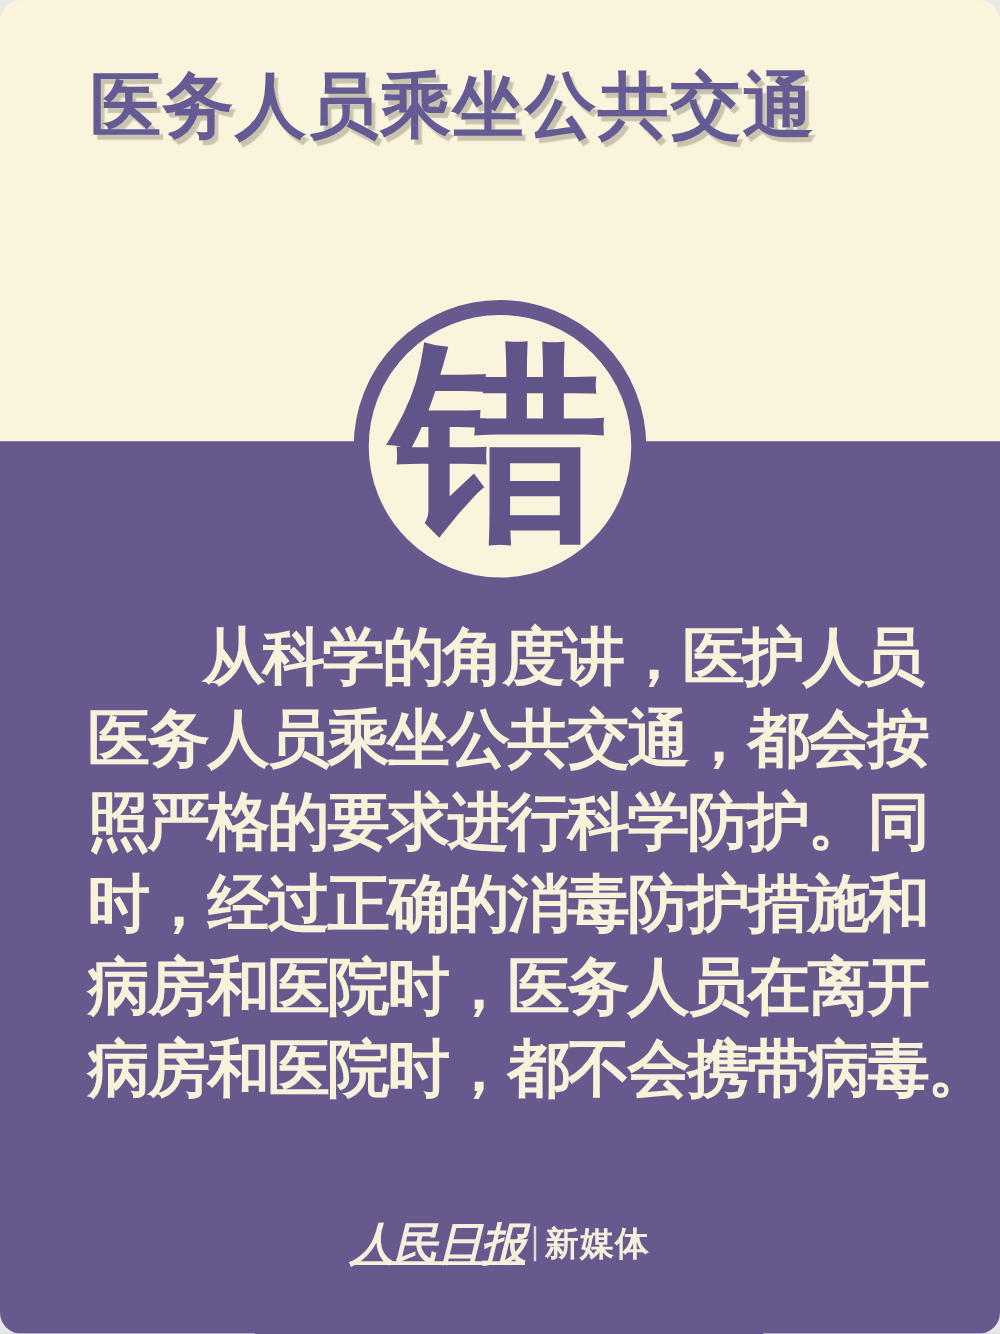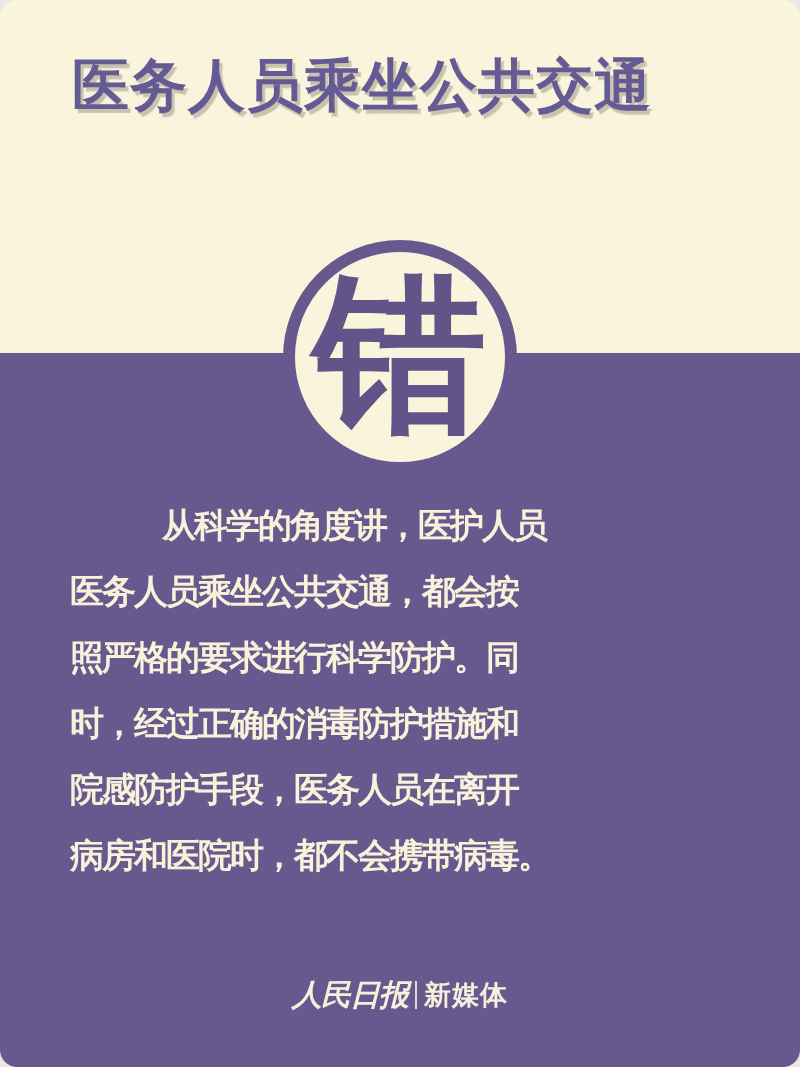--- a/index.html
+++ b/index.html
@@ -69,21 +69,21 @@
   
   .body-block {
     position: absolute;
     left: 70px;
     top: 492px;
     width: 676px;
   }
   .body-line {
     font-family: "DejaVu Serif", serif;
     font-weight: bold;
-    font-size: 34px;
+    font-size: 50px;
     line-height: 66px;
     letter-spacing: -2px;
     color: #F8F2DB;
     white-space: nowrap;
   }
   .body-line.indent {
     padding-left: 92px;
   }
   
   .footer-logo {
@@ -94,23 +94,24 @@
     display: flex;
     align-items: center;
     justify-content: center;
     gap: 7px;
     color: #F6EFDD;
   }
   .brand-script {
     font-family: "DejaVu Serif", cursive;
     font-style: italic;
     font-weight: bold;
-    font-size: 30px;
+    font-size: 36px;
     line-height: 34px;
     letter-spacing: -1px;
+    text-decoration: underline;
   }
   .brand-divider {
     width: 2px;
     height: 28px;
     background: rgba(246, 239, 221, 0.85);
   }
   .brand-suffix {
     font-family: "Liberation Sans", sans-serif;
     font-weight: bold;
     font-size: 27px;
@@ -131,21 +132,21 @@
 
   <div class="verdict-circle">
     <div class="verdict-char">错</div>
   </div>
 
   <div class="body-block">
     <div class="body-line indent">从科学的角度讲，医护人员</div>
     <div class="body-line">医务人员乘坐公共交通，都会按</div>
     <div class="body-line">照严格的要求进行科学防护。同</div>
     <div class="body-line">时，经过正确的消毒防护措施和</div>
-    <div class="body-line">院感防护手段，医务人员在离开</div>
+    <div class="body-line">病房和医院时，医务人员在离开</div>
     <div class="body-line">病房和医院时，都不会携带病毒。</div>
   </div>
 
   <div class="footer-logo">
     <span class="brand-script">人民日报</span>
     <span class="brand-divider"></span>
     <span class="brand-suffix">新媒体</span>
   </div>
 
 </div>

